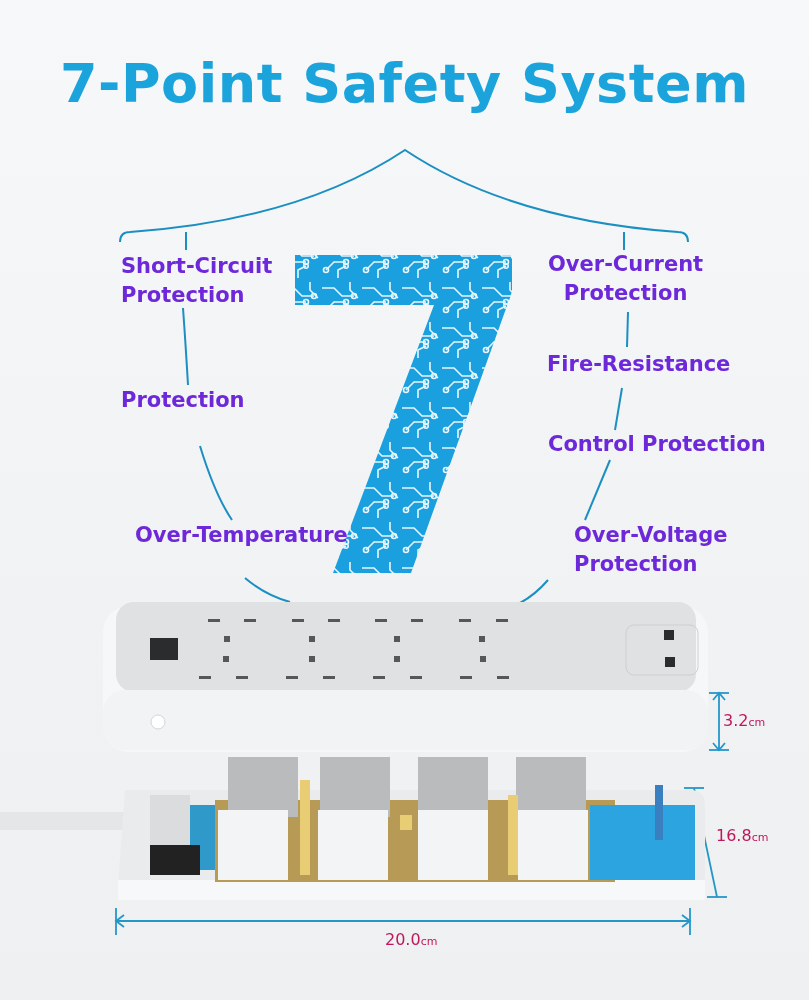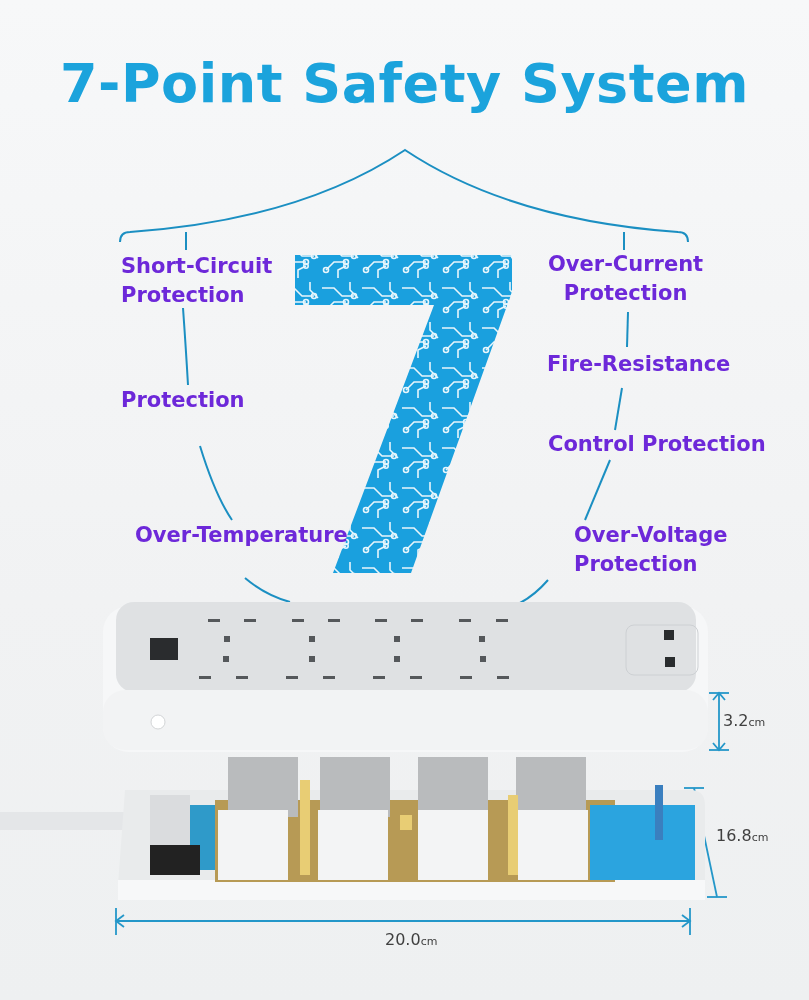--- a/index.html
+++ b/index.html
@@ -3,21 +3,21 @@
 <meta charset="utf-8">
 <style>
   html, body { margin:0; padding:0; }
   body { width:809px; height:1000px; overflow:hidden; background:#f4f5f6; position:relative;
          font-family:"DejaVu Sans", sans-serif; }
   .bg { position:absolute; inset:0; background:linear-gradient(180deg,#f7f8f9 0%,#f1f2f3 60%,#eef0f1 100%); }
   .title { position:absolute; left:0; width:809px; top:52px; text-align:center; color:#1ba3dc;
            font-size:54px; font-weight:bold; letter-spacing:0.5px; }
   .lbl { position:absolute; color:#6d28d9; font-size:21px; font-weight:bold; line-height:29px; white-space:nowrap; }
   svg.abs { position:absolute; left:0; top:0; }
-  .dim { position:absolute; color:#404040; font-size:16px; }
+  .dim { position:absolute; color:#be185d; font-size:16px; }
   .dim small { font-size:11px; }
 </style>
 </head>
 <body>
 
 <div class="bg"></div>
 
 <div class="title">7-Point Safety System</div>
 
 <svg class="abs" width="809" height="1000">

